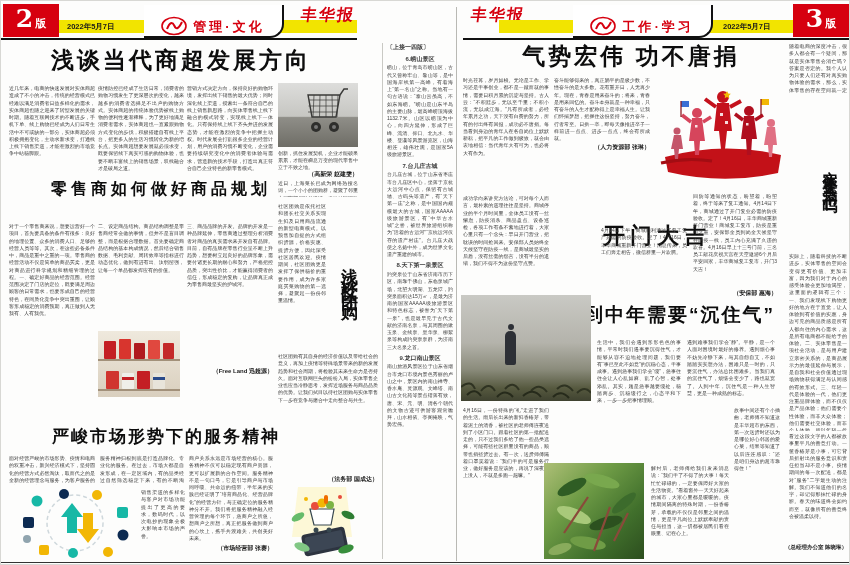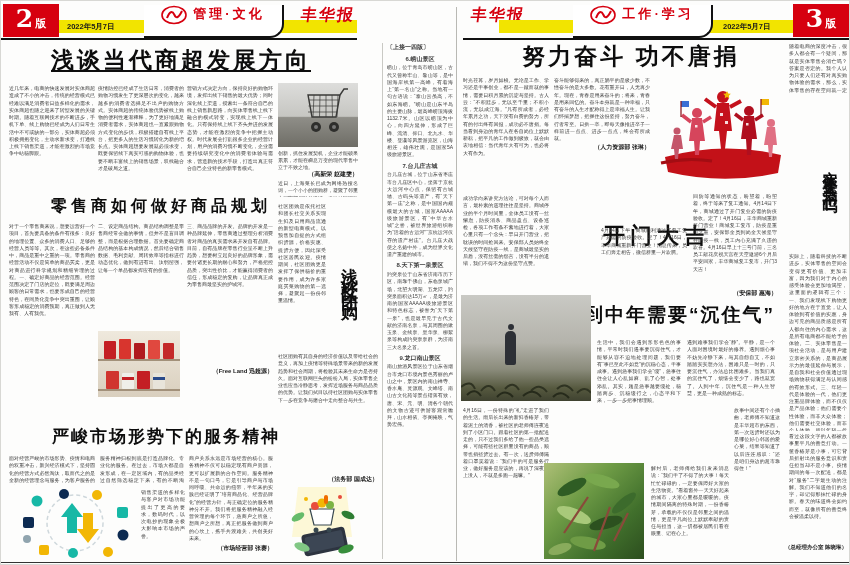--- a/index.html
+++ b/index.html
@@ -7,21 +7,21 @@
          font-family:"Liberation Sans",sans-serif;color:#222;border:1px solid #d8d8d4;box-sizing:border-box;}
   .abs{position:absolute;}
   
   .pagebox{background:#d6000f;color:#fff;display:flex;align-items:baseline;justify-content:center;gap:2px;}
   .pagebox .num{font-size:25px;font-weight:bold;font-family:"DejaVu Serif",serif;}
   .pagebox .unit{font-size:11px;font-weight:bold;}
   .ybar{background:#f2e400;height:13px;}
   .date{font-size:7.5px;font-weight:bold;color:#1a1a1a;white-space:nowrap;}
   .masthead{color:#d6000f;font-size:16px;font-weight:bold;letter-spacing:2px;transform:skewX(-8deg);white-space:nowrap;}
   .tab{background:#fff;border-bottom:2px solid #111;border-right:2px solid #111;border-bottom-right-radius:14px;
-       display:flex;align-items:flex-start;justify-content:center;gap:6px;}
+       display:flex;align-items:flex-end;justify-content:center;gap:6px;}
   .section{color:#d6000f;font-size:13px;font-weight:bold;letter-spacing:3px;white-space:nowrap;}
   .hrule{background:#111;height:2px;}
   .vrule{background:#c9c9c4;width:1px;}
   
   .h1{font-weight:bold;color:#0d0d0d;text-align:center;white-space:nowrap;}
   .h-main{font-size:23px;letter-spacing:3px;}
   .h-cal{font-size:16px;letter-spacing:4px;font-family:"DejaVu Serif",serif;}
   .h-mid{font-size:17px;letter-spacing:2px;}
   .h-big2{font-size:22px;letter-spacing:5px;}
   .h-zn{font-size:19px;letter-spacing:2px;}
@@ -77,41 +77,41 @@
   <div class="abs pagebox" style="left:792px;top:3px;width:56px;height:33px;">
     <span class="num">3</span>
     <span class="unit">版</span>
   </div>
   <div class="abs hrule" style="left:462px;top:37px;width:388px;"></div>
 
   <div class="abs vrule" style="left:381px;top:42px;height:516px;"></div>
   <div class="abs vrule" style="left:455px;top:6px;height:554px;background:#b9b9b4;"></div>
   <div class="abs hrule" style="left:0;top:561px;width:850px;height:1px;background:#333;"></div>
 
-  <div class="abs h1 h-main" style="left:40px;top:44px;width:280px;text-decoration:underline;">浅谈当代商超发展方向</div>
+  <div class="abs h1 h-main" style="left:40px;top:44px;width:280px;">浅谈当代商超发展方向</div>
   <div class="abs col" style="left:8px;top:84px;width:86px;height:92px;">近几年来，电商的快速发展对实体商超造成了不小的冲击，传统的经营模式已经难以满足消费者日益多样化的需求，实体商超也随之迎来了转型发展的关键时期。随着互联网技术的不断进步，手机下单、线上购物已经成为人们日常生活中不可或缺的一部分，实体商超必须积极拥抱变化，主动求新求变，打通线上线下销售渠道，才能在激烈的市场竞争中站稳脚跟。</div>
   <div class="abs col" style="left:97px;top:84px;width:86px;height:92px;">疫情防控已经成了生活日常，消费者的购物习惯发生了更深层次的变化，越来越多的消费者选择足不出户的购物方式。实体商超的传统体验优势被线上购物的便利性逐渐稀释，为了更好地满足消费者需求，实体商超也一直紧跟购物方式变化的步伐，积极搭建自有线上平台，把更多人的生活习惯转化为新的增长点。实体商超想要发展就必须求变，既要保留线下真实可感的购物体验，也要不断丰富线上的销售场景，双线融合才是破局之道。</div>
   <div class="abs col" style="left:186px;top:84px;width:86px;height:92px;">营销方式决定方向，保持良好的购物环境，发挥出线下销售的最大优势；同时深化线上渠道，摸索出一条符合自己的线上销售新思路，向实体零售线上线下融合的模式转变，实现线上线下一体化。只有保持线上线下齐头并进的发展态势，才能在激烈的竞争中把握主动权。时代发展会打乱很多企业的经营计划，用户的消费习惯不断变化，企业需要持续研究变化中的消费者体验与需求，营造新的技术手段，打造出真正符合自己企业特色的新零售模式。</div>
   <div class="abs ph ph-cart" style="left:277px;top:82px;width:80px;height:64px;">
     <svg width="80" height="64" viewBox="0 0 80 64">
       <path d="M30 12 L62 12 L58 34 L34 34 Z" fill="none" stroke="#3a3a38" stroke-width="1.4"></path>
       <path d="M36 12 L35 34 M42 12 L41.5 34 M48 12 L48 34 M54 12 L54.5 34 M60 12 L59 34" stroke="#3a3a38" stroke-width="0.7"></path>
       <path d="M31 17 L61 17 M30.5 23 L60 23 M30 29 L59 29" stroke="#3a3a38" stroke-width="0.7"></path>
       <path d="M62 12 L66 6 L70 6" fill="none" stroke="#3a3a38" stroke-width="1.4"></path>
       <circle cx="38" cy="44" r="5" fill="#2e2e2c"></circle>
         <circle cx="56" cy="44" r="5" fill="#2e2e2c"></circle>
       <circle cx="38" cy="44" r="2" fill="#777"></circle>
         <circle cx="56" cy="44" r="2" fill="#777"></circle>
     </svg>
   </div>
   <div class="abs cap" style="left:277px;top:149px;width:80px;height:20px;">创新，抓住发展契机，企业才能硕果累累，才能在瞬息万变的现代零售中立于不败之地。</div>
   <div class="abs byline" style="left:277px;top:169px;width:80px;">（高新荣 赵建雯）</div>
   <div class="abs col" style="left:277px;top:179px;width:80px;height:17px;">近日，上海菜长已成为网络热搜名词，一个小小的团购群，凝聚了邻里之间守望相助的温情，也让社区团购这一新型消费模式再次走进大众视野——</div>
 
-  <div class="abs h1 h-cal" style="left:26px;top:195px;width:268px;">零售商如何做好商品规划</div>
+  <div class="abs h1 h-cal" style="left:26px;top:178px;width:268px;">零售商如何做好商品规划</div>
   <div class="abs col" style="left:8px;top:222px;width:86px;height:196px;">对于一个零售商来说，想要运营好一个项目，首先要具备的条件有很多：良好的地理位置、众多的消费人口、足够的经营人员等等。其次，在这些必备条件中，商品是重中之重的一项。零售商的经营活动不仅是简单的商品买卖，更是对商品进行科学规划和精细管理的过程。一、确定好商品的经营范围。经营范围决定了门店的定位，既要满足周边顾客的日常需求，也要形成自己的经营特色，在同质化竞争中突出重围，让顾客形成稳定的消费预期，真正做到人无我有、人有我优。</div>
   <div class="abs col" style="left:97px;top:222px;width:86px;height:104px;">二、设定商品结构。商品结构调整是零售商经常会做的事情，但并不是盲目调整，而是根据合理数据。首先要确定商品结构的基本构成情况，然后结合销售数据、毛利贡献、周转效率等指标进行动态优化，做到有进有出、汰弱留强，让每一个单品都发挥应有的价值。</div>
   <div class="abs ph ph-prod" style="left:97px;top:330px;width:82px;height:66px;">
     <svg width="82" height="66" viewBox="0 0 82 66">
       <rect x="0" y="28" width="82" height="2" fill="#a2917a"></rect>
         <rect x="0" y="58" width="82" height="2" fill="#a2917a"></rect>
       <rect x="6" y="10" width="12" height="18" rx="1" fill="#c41f24"></rect>
         <rect x="21" y="8" width="12" height="20" rx="1" fill="#d8352e"></rect>
       <rect x="36" y="12" width="11" height="16" rx="1" fill="#b01b1f"></rect>
         <rect x="50" y="9" width="12" height="19" rx="1" fill="#e0483f"></rect>
@@ -183,21 +183,21 @@
     <div class="ihead">6.崂山景区</div>
     <div>崂山，位于青岛市崂山区，古代又曾称牢山、鳌山等，是中国海岸线第一高峰，有着海上“第一名山”之称。当地有一句古语说：“泰山云虽高，不如东海崂。”崂山是山东半岛的主要山脉，最高峰崂顶海拔1132.7米。山区以崂顶为中心，向四方延伸，形成了巨峰、流清、仰口、北九水、华楼、登瀛等风景游览区，山海相连，雄伟壮观，是国家5A级旅游景区。</div>
     <div class="ihead">7.台儿庄古城</div>
     <div>台儿庄古城，位于山东省枣庄市台儿庄区中心，坐落于京杭大运河中心点，保留有古城墙、古码头等遗产，有“天下第一庄”之称，是中国国内规模最大的古城，国家AAAAA级旅游景区，有“中华古水城”之誉，被世界旅游组织称为“活着的古运河”“京杭运河仅存的遗产村庄”。台儿庄大战使之名扬中外，成为世界文化遗产重建的城市。</div>
     <div class="ihead">8.天下第一泉景区</div>
     <div>趵突泉位于山东省济南市历下区，南靠千佛山，东临泉城广场，北望大明湖、五龙潭，趵突泉面积达15万㎡，是最为济南的国家AAAAA级旅游景区和特色标志，被誉为“天下第一泉”，也是最早见于古代文献的济南名泉，与其周围的漱玉泉、金线泉、皇华泉、柳絮泉等构成趵突泉泉群，为济南三大名泉之首。</div>
     <div class="ihead">9.龙口南山景区</div>
     <div>南山旅游风景区位于山东省烟台市龙口市境内景色秀丽的卢山之中，景区内的南山禅寺、香水庵、灵源观、文峰塔、南山古文化苑等景点错落有致，唐、宋、元、明、清各个朝代的文物古迹可供游客观赏瞻拜，山水相依、亭阁掩映，气势宏伟。</div>
   </div>
 
-  <div class="abs h1 h-main" style="left:478px;top:40px;width:304px;">努力奋斗  功不唐捐</div>
+  <div class="abs h1 h-main" style="left:478px;top:40px;width:304px;">气势宏伟  功不唐捐</div>
   <div class="abs col" style="left:462px;top:76px;width:86px;height:112px;">时光荏苒，岁月如梭。无论是工作、学习还是干事创业，都不是一蹴而就的事情，需要日积月累的沉淀与坚持。古人云：“不积跬步，无以至千里；不积小流，无以成江海。”凡有所成者，必经年累月之功，天下没有白费的努力，所有的付出终有回报，成功必不唐捐。每当看到身边的青年人在各自岗位上默默耕耘，把平凡的工作做到极致，就会由衷地相信：当代青年大有可为，也必将大有作为。</div>
   <div class="abs col" style="left:553px;top:76px;width:96px;height:64px;">奋斗能够得来的，真正躺平的是极少数，不懂奋斗的是大多数。花有重开日，人无再少年。现在，青春是用来奋斗的；将来，青春是用来回忆的。奋斗本身就是一种幸福，只有奋斗的人生才配称得上是幸福人生。让我们怀揣梦想，把握住这份坚持，努力奋斗，行者常至。日拱一卒，即每天像推进卒子一样前进一点点、进步一点点，终会有所成就。</div>
   <div class="abs byline" style="left:553px;top:142px;width:96px;">（人力资源部 张琳）</div>
   <div class="abs" style="left:656px;top:78px;width:132px;height:108px;">
     <svg width="132" height="108" viewBox="0 0 132 108">
       <path d="M8 78 Q66 62 124 76 L121 94 Q66 106 11 93 Z" fill="#c31118"></path>
       <path d="M4 84 Q30 78 55 82" stroke="#a30d13" stroke-width="3" fill="none"></path>
       <g fill="#c4111c">
           <circle cx="66" cy="18" r="6"></circle>
           <path d="M60 24 L72 24 L75 52 L70 52 L68 70 L64 70 L62 52 L57 52 Z"></path>

